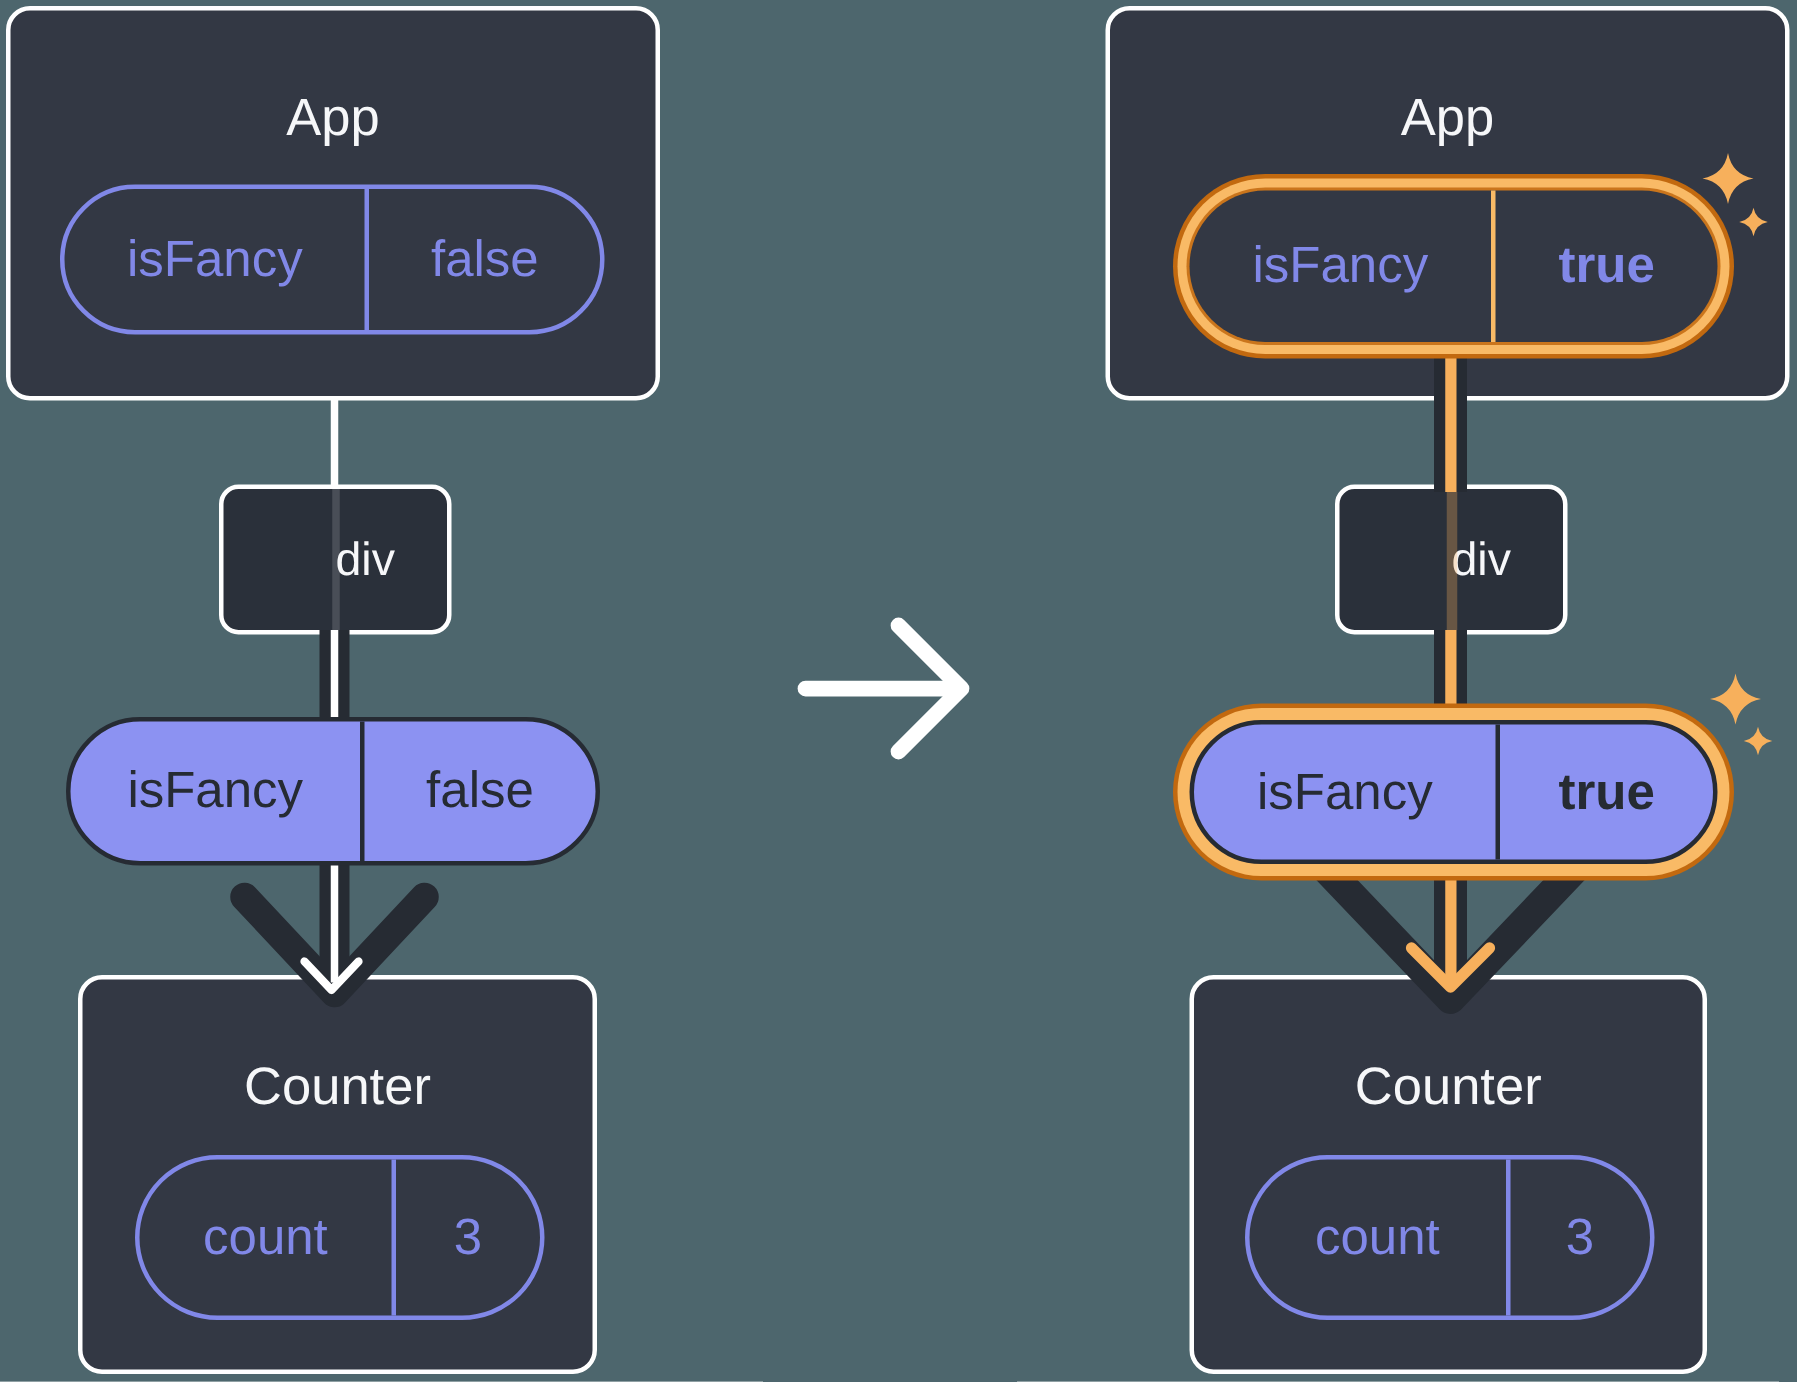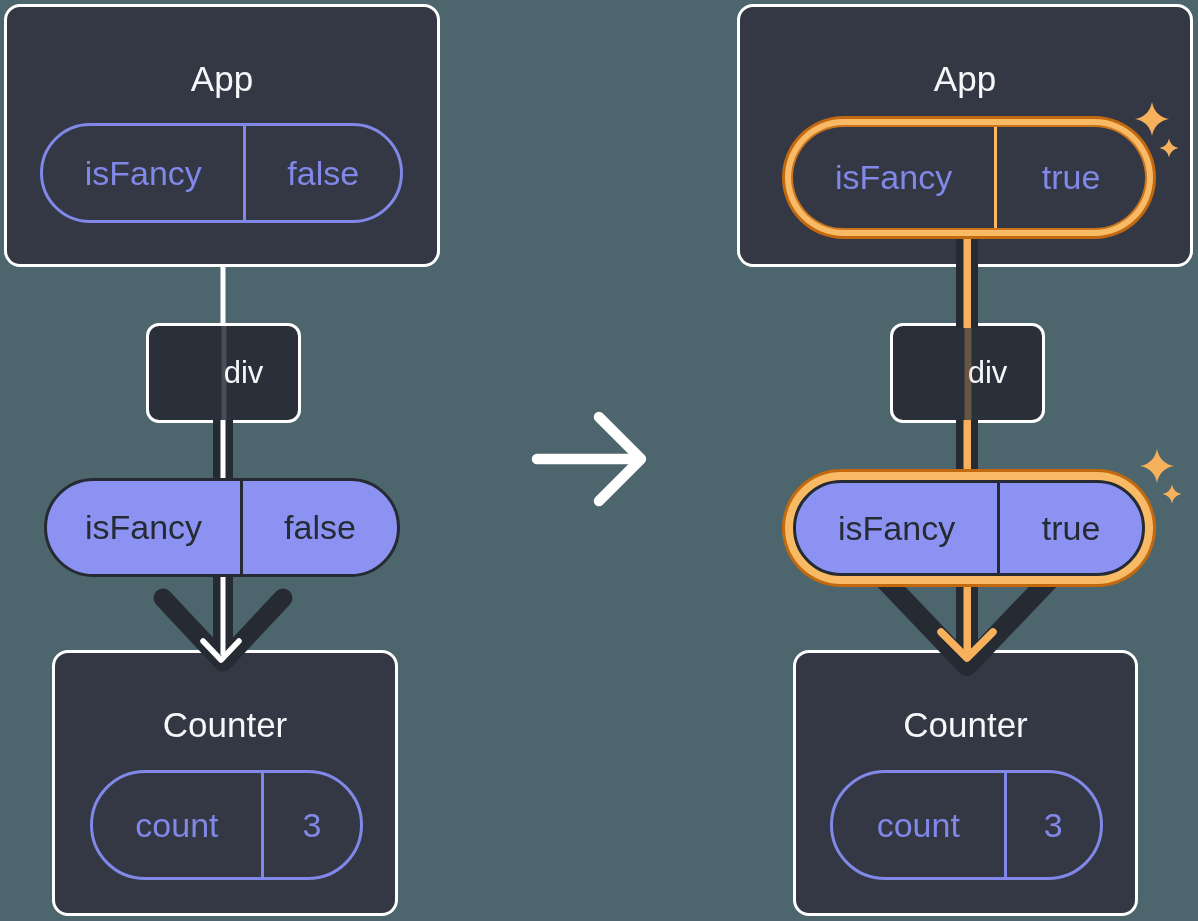--- a/index.html
+++ b/index.html
@@ -64,21 +64,21 @@
   }
   .ring .inner.darkbg .cell.key{ border-right:3px solid var(--orange_band); }
   .ring .inner.purplebg{
     background:var(--purple_fill); color:var(--dark_ink); border:3px solid var(--dark_ink);
   }
   .ring .inner.purplebg .cell.key{ border-right:3px solid var(--dark_ink); }
   .ring .cell{
     box-sizing:border-box; display:flex; align-items:center; justify-content:center; height:100%;
   }
   .ring .cell.val{ flex:1; }
-  .bold{ font-weight:400; }
+  .bold{ font-weight:700; }
 </style>
 </head>
 <body>
 
 <div class="canvas">
 
   <div class="card" style="left:4px;top:4px;width:436px;height:263px;padding-top:52px;">
     <div class="card-title">App</div>
   </div>
 

